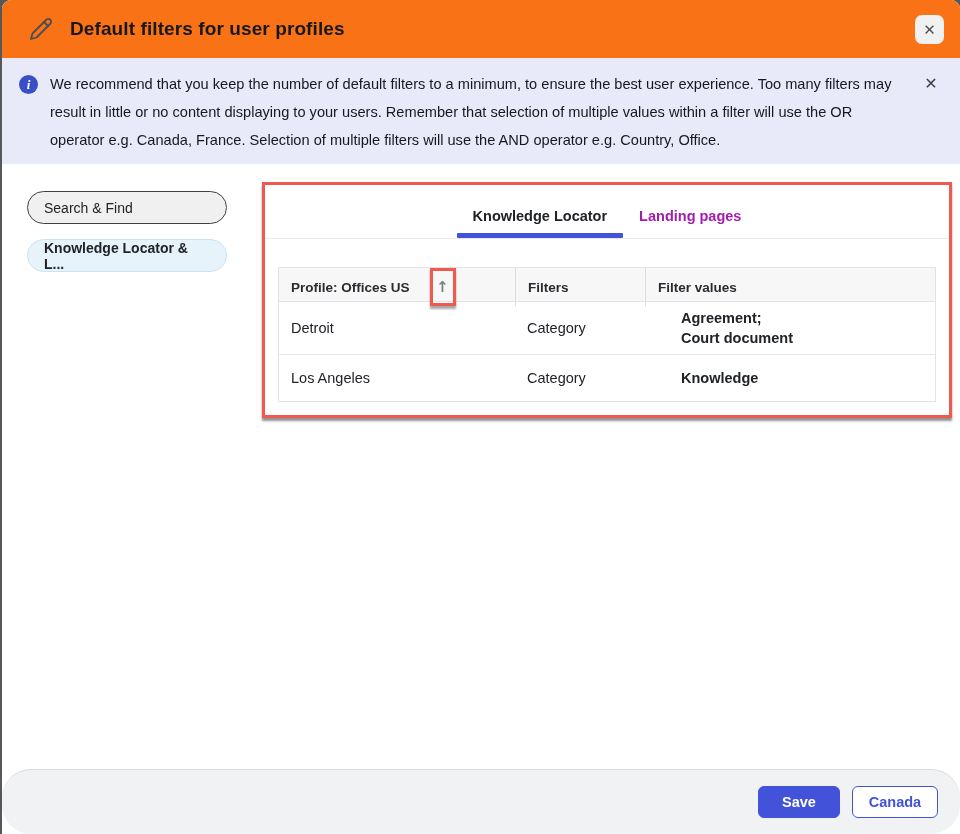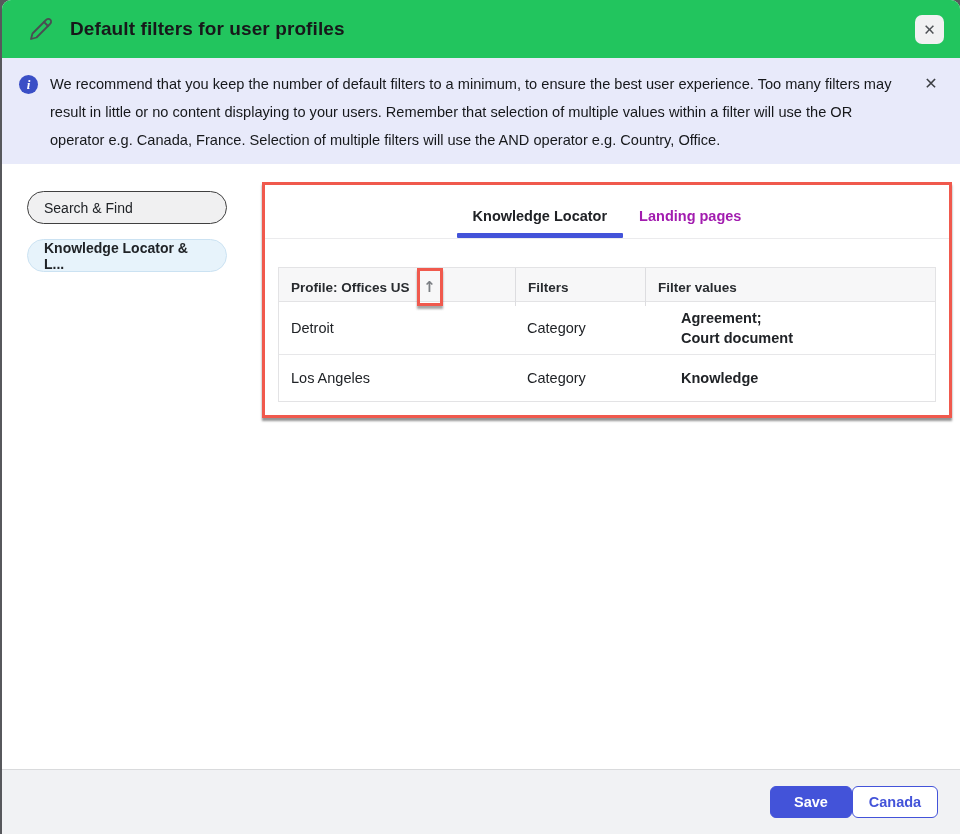--- a/index.html
+++ b/index.html
@@ -8,21 +8,21 @@
 
   .dialog{
     position:absolute; left:2px; top:0; width:958px; height:834px;
     background:#fff; border-radius:9px 9px 0 0;
     display:flex; flex-direction:column; overflow:hidden;
   }
 
   
   .dlg-header{
     height:58px; flex:0 0 58px; display:flex; align-items:center;
-    padding:0 16px 0 26px; background:#22c55e; position:relative;
+    padding:0 16px 0 26px; background:#f97316; position:relative;
   }
   .pencil-icon{ width:26px; height:26px; margin-right:16px; display:flex; align-items:center; justify-content:center; }
   .dlg-title{ font-size:19px; font-weight:700; color:#17181a; letter-spacing:.1px; }
   .hdr-close{
     position:absolute; right:16px; top:15px; width:29px; height:29px;
     background:#f1f1f2; border:none; border-radius:7px; cursor:pointer;
     font-size:15px; color:#4d5054; display:flex; align-items:center; justify-content:center;
     font-family:"DejaVu Sans",sans-serif;
   }
 
@@ -81,40 +81,40 @@
   .table{
     position:absolute; left:13px; top:82px; width:658px;
     border:1px solid #e3e3e5; background:#fff; font-size:14.5px;
   }
   .t-head{
     display:grid; grid-template-columns:236px 130px 1fr; height:34px;
     background:#f7f7f8; border-bottom:1px solid #e3e3e5;
   }
   .t-head .th{
     display:flex; align-items:center; padding:0 12px; font-size:13.5px; font-weight:700; color:#282b2f;
-    overflow:visible; white-space:nowrap;
+    overflow:visible; white-space:nowrap;gap:13px;
   }
   .t-head .th + .th{ border-left:1px solid #dddde0; }
   .sort-box{
     width:26px; height:38px; margin-left:7px; flex:0 0 26px;
     border:3px solid #f0594d; box-shadow:0 3px 2px rgba(60,60,60,.45);
     display:flex; align-items:center; justify-content:center; cursor:pointer; background:transparent;
   }
   .sort-arrow{ font-size:15px; color:#7b7e83; font-family:"DejaVu Sans",sans-serif; }
   .t-row{
     display:grid; grid-template-columns:236px 130px 1fr; min-height:47px; align-items:center; background:#fff;
   }
   .t-row + .t-row{ border-top:1px solid #e7e7e9; }
   .t-row .td{ padding:6px 12px; color:#202327; }
   .t-row .td.values{ padding-left:36px; line-height:20px;font-weight:bold; }
 
   
   .dlg-footer{
     flex:0 0 61px; background:#f1f2f4; border-top:1px solid #d9dadc;
-    display:flex; align-items:center; justify-content:flex-end; gap:0; padding:16px 22px;
+    display:flex; align-items:center; justify-content:flex-end; gap:12px; padding:16px 22px;border-radius:29px;
   }
   .btn{ height:32px; border-radius:6px; font-size:14.5px; font-weight:700; cursor:pointer; font-family:inherit; }
   .btn-save{ width:82px; background:#4353d9; color:#fff; border:1px solid #4353d9; }
   .btn-cancel{ width:86px; background:#fff; color:#4353d9; border:1px solid #4353d9; }
 </style>
 </head>
 <body>
 
 <div class="dialog">
 

